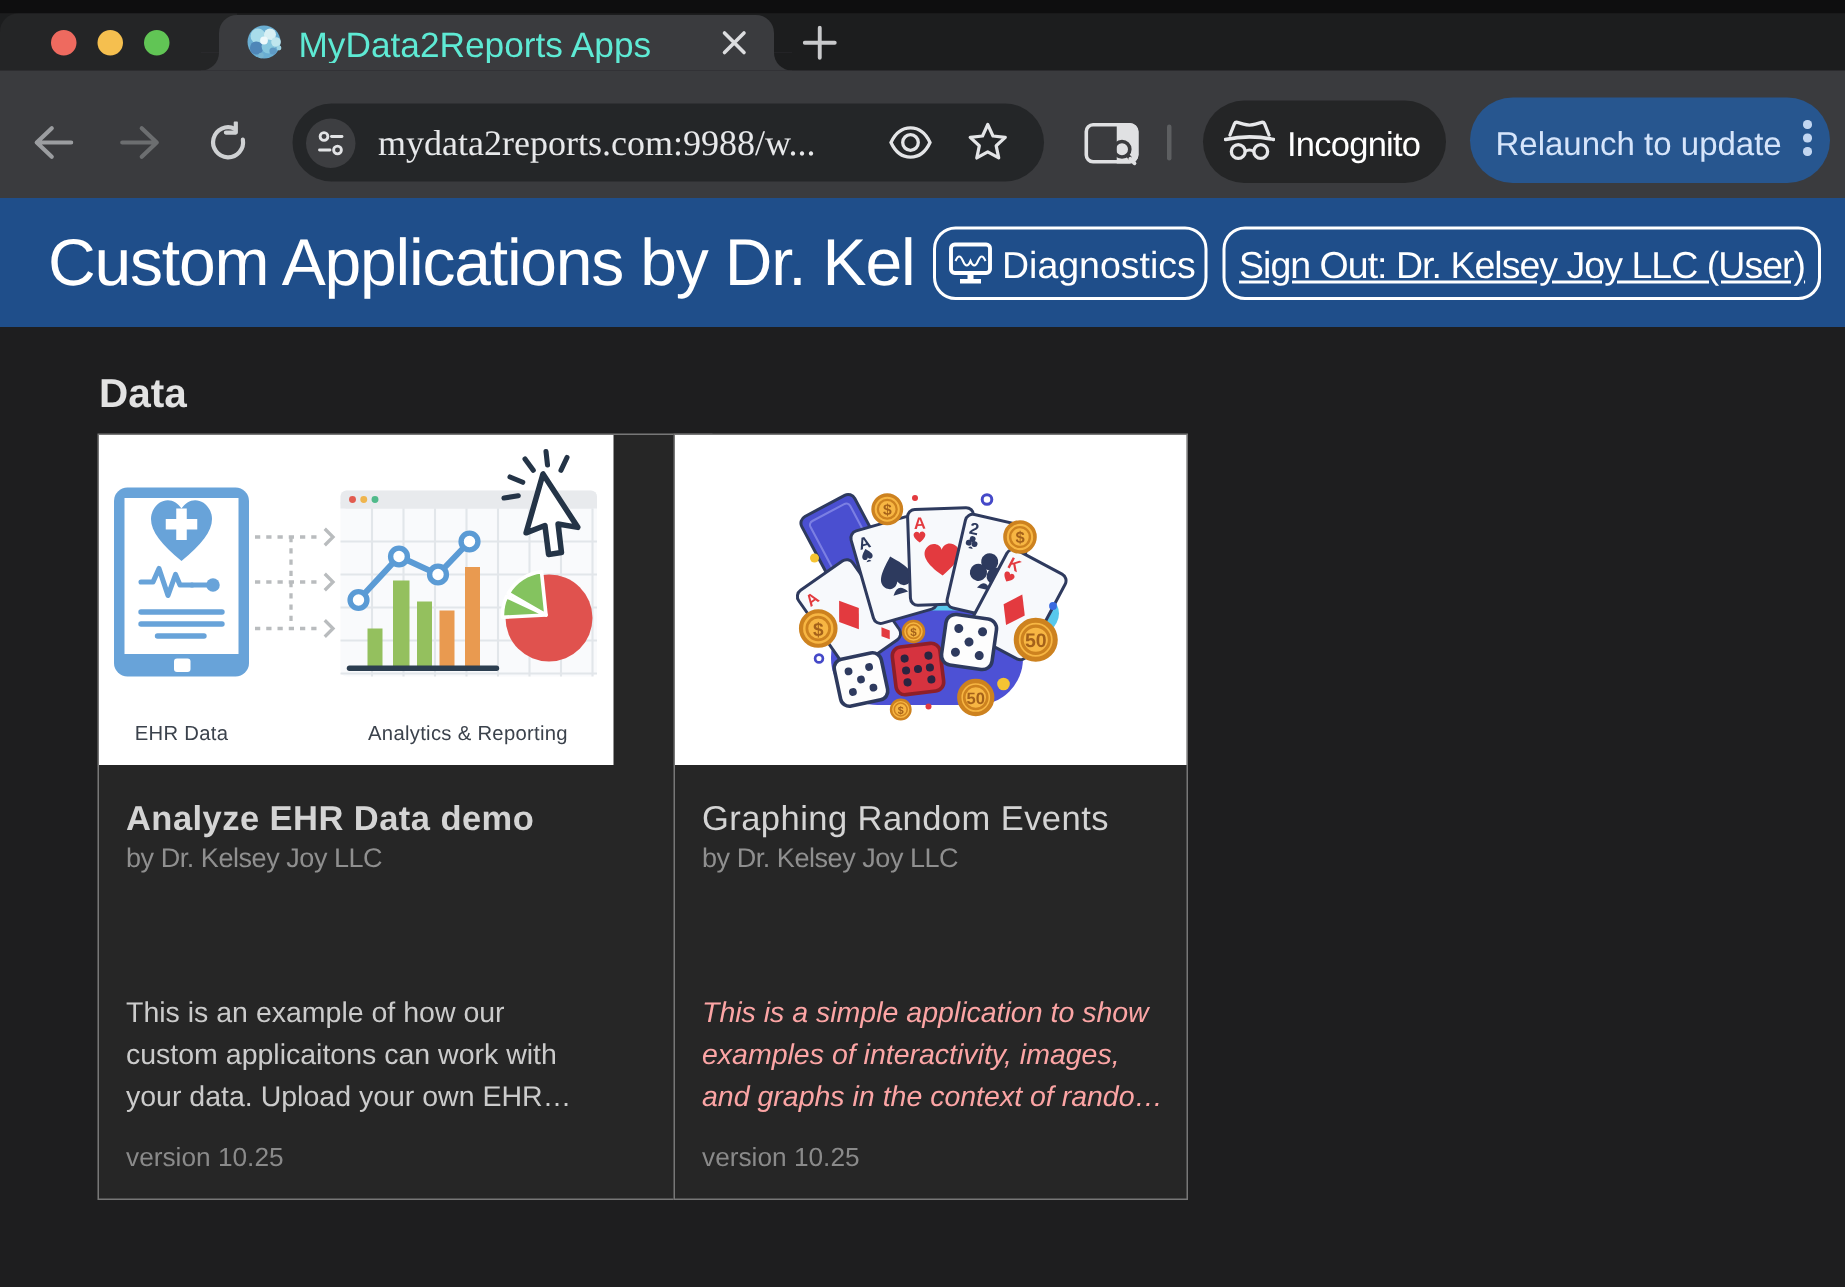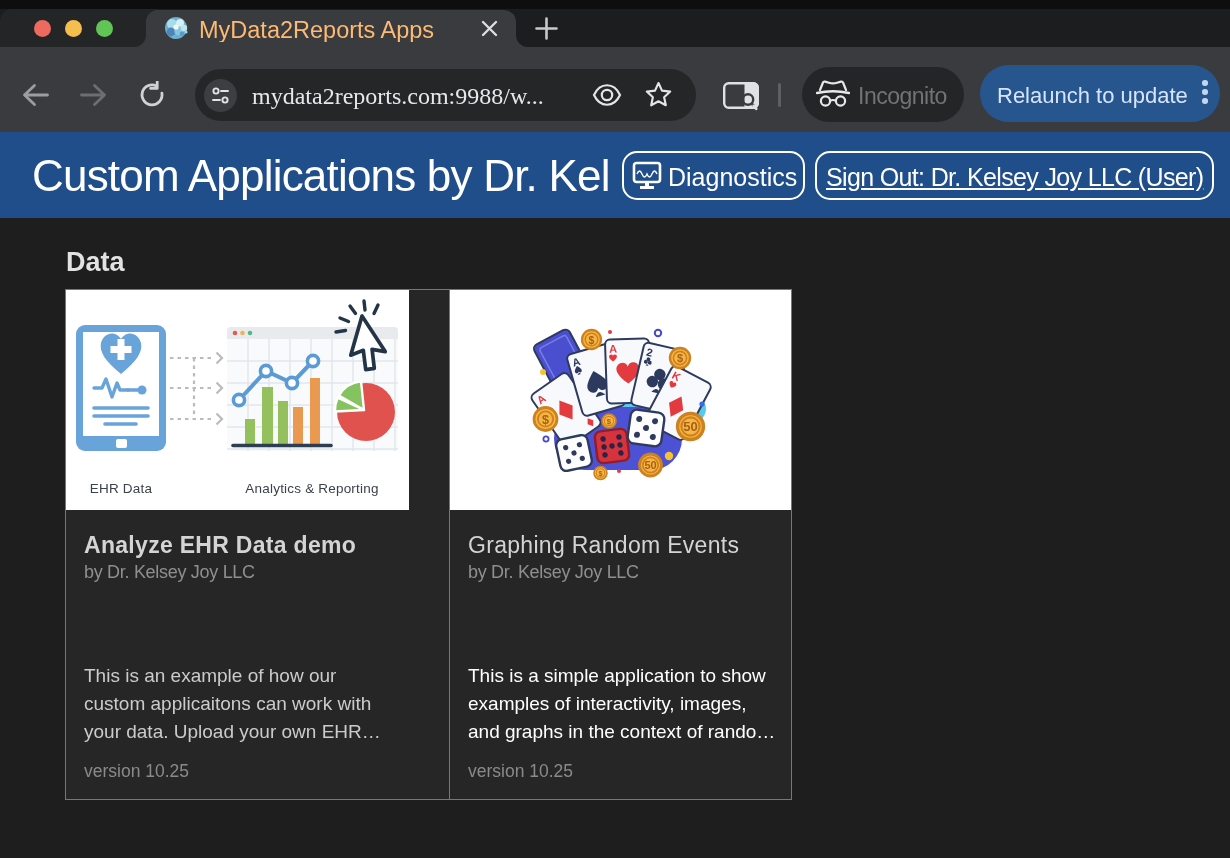--- a/index.html
+++ b/index.html
@@ -32,21 +32,21 @@
   <circle cx="17" cy="8" r="4" fill="#d8f0f4"></circle>
   <circle cx="8" cy="17" r="4.4" fill="#4f86b8"></circle>
   <circle cx="16" cy="16" r="4.6" fill="#87c7de"></circle>
   <circle cx="21" cy="13" r="3.2" fill="#bfe6ee"></circle>
   <circle cx="13" cy="12" r="2.6" fill="#eef9fb"></circle>
   <circle cx="19" cy="19" r="2.4" fill="#5f9ac4"></circle>
   <circle cx="23" cy="17" r="1.6" fill="#9fd4e4"></circle>
   <circle cx="11" cy="22" r="1.8" fill="#77b4d0"></circle>
 </svg>
 
-<div class="abs" style="left:199px;top:17px;width:272px;height:25px;font-size:23.5px;color:#fdba74;white-space:nowrap;overflow:hidden;">MyData2Reports Apps</div>
+<div class="abs" style="left:199px;top:17px;width:272px;height:25px;font-size:23.5px;color:#5eead4;white-space:nowrap;overflow:hidden;">MyData2Reports Apps</div>
 
 <svg class="abs" style="left:481px;top:20px;" width="17" height="17" viewBox="0 0 17 17">
     <path d="M2 2 L15 15 M15 2 L2 15" stroke="#dcdddf" stroke-width="2.4" stroke-linecap="round"></path>
   </svg>
 
 <svg class="abs" style="left:535px;top:17px;" width="23" height="23" viewBox="0 0 23 23">
     <path d="M11.5 1.5 V21.5 M1.5 11.5 H21.5" stroke="#c8c9cb" stroke-width="2.6" stroke-linecap="round"></path>
   </svg>
 
 <div class="abs" style="left:0;top:47px;width:1230px;height:85px;background:#3a3b3e;"></div>
@@ -94,21 +94,21 @@
 <div class="abs" style="left:778px;top:83px;width:3px;height:24px;background:#5d5f61;border-radius:2px;"></div>
 
 <div class="abs" style="left:802px;top:67px;width:162px;height:55px;border-radius:28px;background:#242526;"></div>
 <svg class="abs" style="left:816px;top:80px;" width="34" height="28" viewBox="0 0 34 28">
   <path d="M4 10 L7 2.5 Q7.6 1.2 9 1.6 L13 2.8 Q17 4 21 2.8 L25 1.6 Q26.4 1.2 27 2.5 L30 10" fill="none" stroke="#e7e8ea" stroke-width="2.2" stroke-linecap="round"></path>
   <path d="M1 13 Q17 9.5 33 13" fill="none" stroke="#e7e8ea" stroke-width="2.4" stroke-linecap="round"></path>
   <circle cx="9.5" cy="21" r="4.6" fill="none" stroke="#e7e8ea" stroke-width="2.2"></circle>
   <circle cx="24.5" cy="21" r="4.6" fill="none" stroke="#e7e8ea" stroke-width="2.2"></circle>
   <path d="M14 21 Q17 19 20 21" fill="none" stroke="#e7e8ea" stroke-width="2"></path>
 </svg>
-<div class="abs" style="left:858px;top:83px;font-size:23px;letter-spacing:-0.5px;color:#737373;">Incognito</div>
+<div class="abs" style="left:858px;top:83px;font-size:23px;letter-spacing:-0.5px;color:#ffffff;">Incognito</div>
 
 <div class="abs" style="left:980px;top:65px;width:240px;height:57px;border-radius:29px;background:#27568f;"></div>
 <div class="abs" style="left:997px;top:83px;font-size:22px;color:#d6e5fb;">Relaunch to update</div>
 <div class="abs" style="left:1202px;top:80px;width:5.5px;height:5.5px;border-radius:50%;background:#c2d6f1;box-shadow:0 9px 0 #c2d6f1, 0 18px 0 #c2d6f1;"></div>
 
 <div class="abs" style="left:0;top:132px;width:1230px;height:86px;background:#1f4e8a;"></div>
 <div class="abs" style="left:32px;top:151px;width:580px;height:54px;overflow:hidden;font-size:44px;letter-spacing:-0.8px;color:#fff;white-space:nowrap;">Custom Applications by Dr. Kel</div>
 
 <div class="abs" style="left:622px;top:151px;width:183px;height:49px;border:2px solid #fff;border-radius:15px;"></div>
 <svg class="abs" style="left:632px;top:161px;" width="30" height="29" viewBox="0 0 30 29">
@@ -321,15 +321,15 @@
     <circle cx="93" cy="82" r="3" fill="#f5c332"></circle>
     <circle cx="208" cy="43" r="3.2" fill="none" stroke="#4549c8" stroke-width="2"></circle>
     <circle cx="160" cy="42" r="2" fill="#e33a3f"></circle>
     <circle cx="252" cy="114" r="2.6" fill="#3a6ae0"></circle>
     <circle cx="96" cy="149" r="2.6" fill="none" stroke="#4549c8" stroke-width="1.8"></circle>
     <circle cx="219" cy="166" r="4.2" fill="#f5c332"></circle>
     <circle cx="169" cy="181" r="2" fill="#e33a3f"></circle>
   </svg>
   <div style="position:absolute;left:18px;top:242px;font-size:23px;font-weight:normal;letter-spacing:0.3px;color:#d4d4d4;">Graphing Random Events</div>
   <div style="position:absolute;left:18px;top:272px;font-size:18px;letter-spacing:-0.3px;color:#8f8f8f;">by Dr. Kelsey Joy LLC</div>
-  <div style="position:absolute;left:18px;top:372px;font-size:19px;line-height:28px;color:#ffffff;white-space:nowrap;">This is a simple application to show<br>examples of interactivity, images,<br>and graphs in the context of rando…</div>
+  <div style="position:absolute;left:18px;top:372px;font-size:19px;line-height:28px;color:#fca5a5;white-space:nowrap;font-style:italic;">This is a simple application to show<br>examples of interactivity, images,<br>and graphs in the context of rando…</div>
   <div style="position:absolute;left:18px;top:471px;font-size:17.5px;color:#8a8a8a;">version 10.25</div>
 </div>
 
 </body></html>

